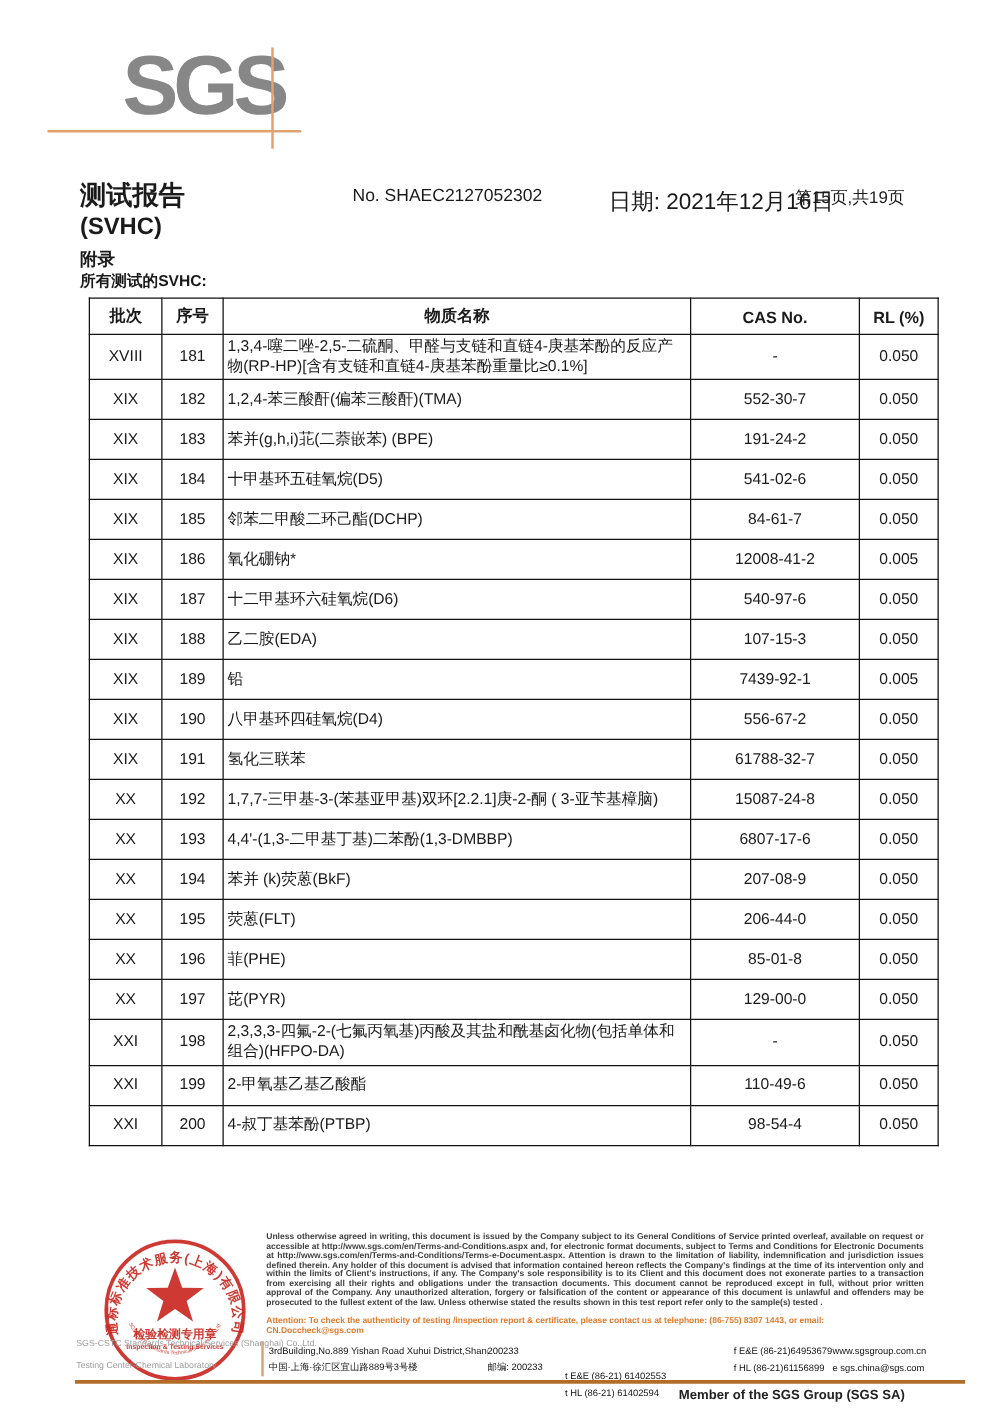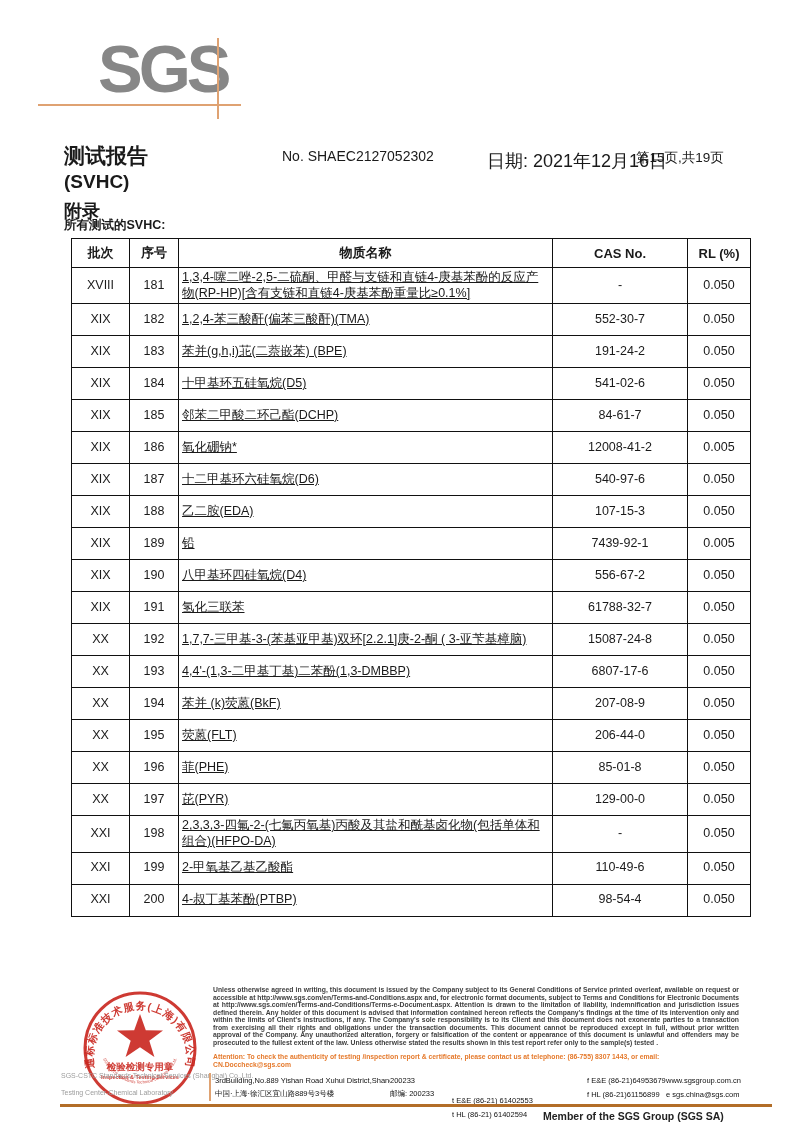--- a/index.html
+++ b/index.html
@@ -19,32 +19,32 @@
     color: #878787; font-family: "Liberation Sans", sans-serif;
   }
   .logo-hline { position: absolute; left: 38px; top: 104px; width: 203px; height: 2px; background: #dfa272; }
   .logo-vline { position: absolute; left: 217px; top: 38px; width: 2px; height: 81px; background: #dfa272; }
   
   .doc-title   { position: absolute; left: 64px; top: 142px; font-size: 21px; font-weight: 700; }
   .doc-subtitle{ position: absolute; left: 64px; top: 171px; font-size: 19px; font-weight: 700; }
   .report-no   { position: absolute; left: 282px; top: 148px; font-size: 14px; }
   .doc-date    { position: absolute; left: 487px; top: 149px; font-size: 18px; }
   .page-info   { position: absolute; left: 636px; top: 149px; font-size: 13.5px; }
-  .appendix    { position: absolute; left: 64px; top: 199px; font-size: 18px; font-weight: 700; }
+  .appendix    { position: absolute; left: 64px; top: 199px; font-size: 14px; font-weight: 700; }
   .list-label  { position: absolute; left: 64px; top: 217px; font-size: 12.5px; font-weight: 700; }
   
   .svhc-table {
     position: absolute; left: 71px; top: 238px; width: 679px;
     border-collapse: collapse; table-layout: fixed;
     font-size: 12.5px;
   }
   .svhc-table th, .svhc-table td { border: 1.5px solid #111; }
   .svhc-table th { height: 29px; font-size: 13px; font-weight: 700; text-align: center; }
   .svhc-table td { height: 32px; text-align: center; line-height: 1.25; }
-  .svhc-table td.c2 { text-align: left; padding: 2px 12px 2px 3px; text-decoration: underline; }
+  .svhc-table td.c2 { text-align: left; padding: 2px 12px 2px 3px; }
   
   .stamp-svg { position: absolute; left: 76px; top: 984px; }
   .stamp-company { position: absolute; left: 61px; top: 1072px; font-size: 7px; color: #9c9c9c; width: 200px; line-height: 8px; }
   .stamp-lab     { position: absolute; left: 61px; top: 1089px; font-size: 7px; color: #9c9c9c; }
   .disclaimer {
     position: absolute; left: 213px; top: 986px; width: 526px;
     font-size: 6.8px; line-height: 7.5px; font-weight: 700;
     color: #3f3f3f; text-align: justify;
   }
   .attention {

